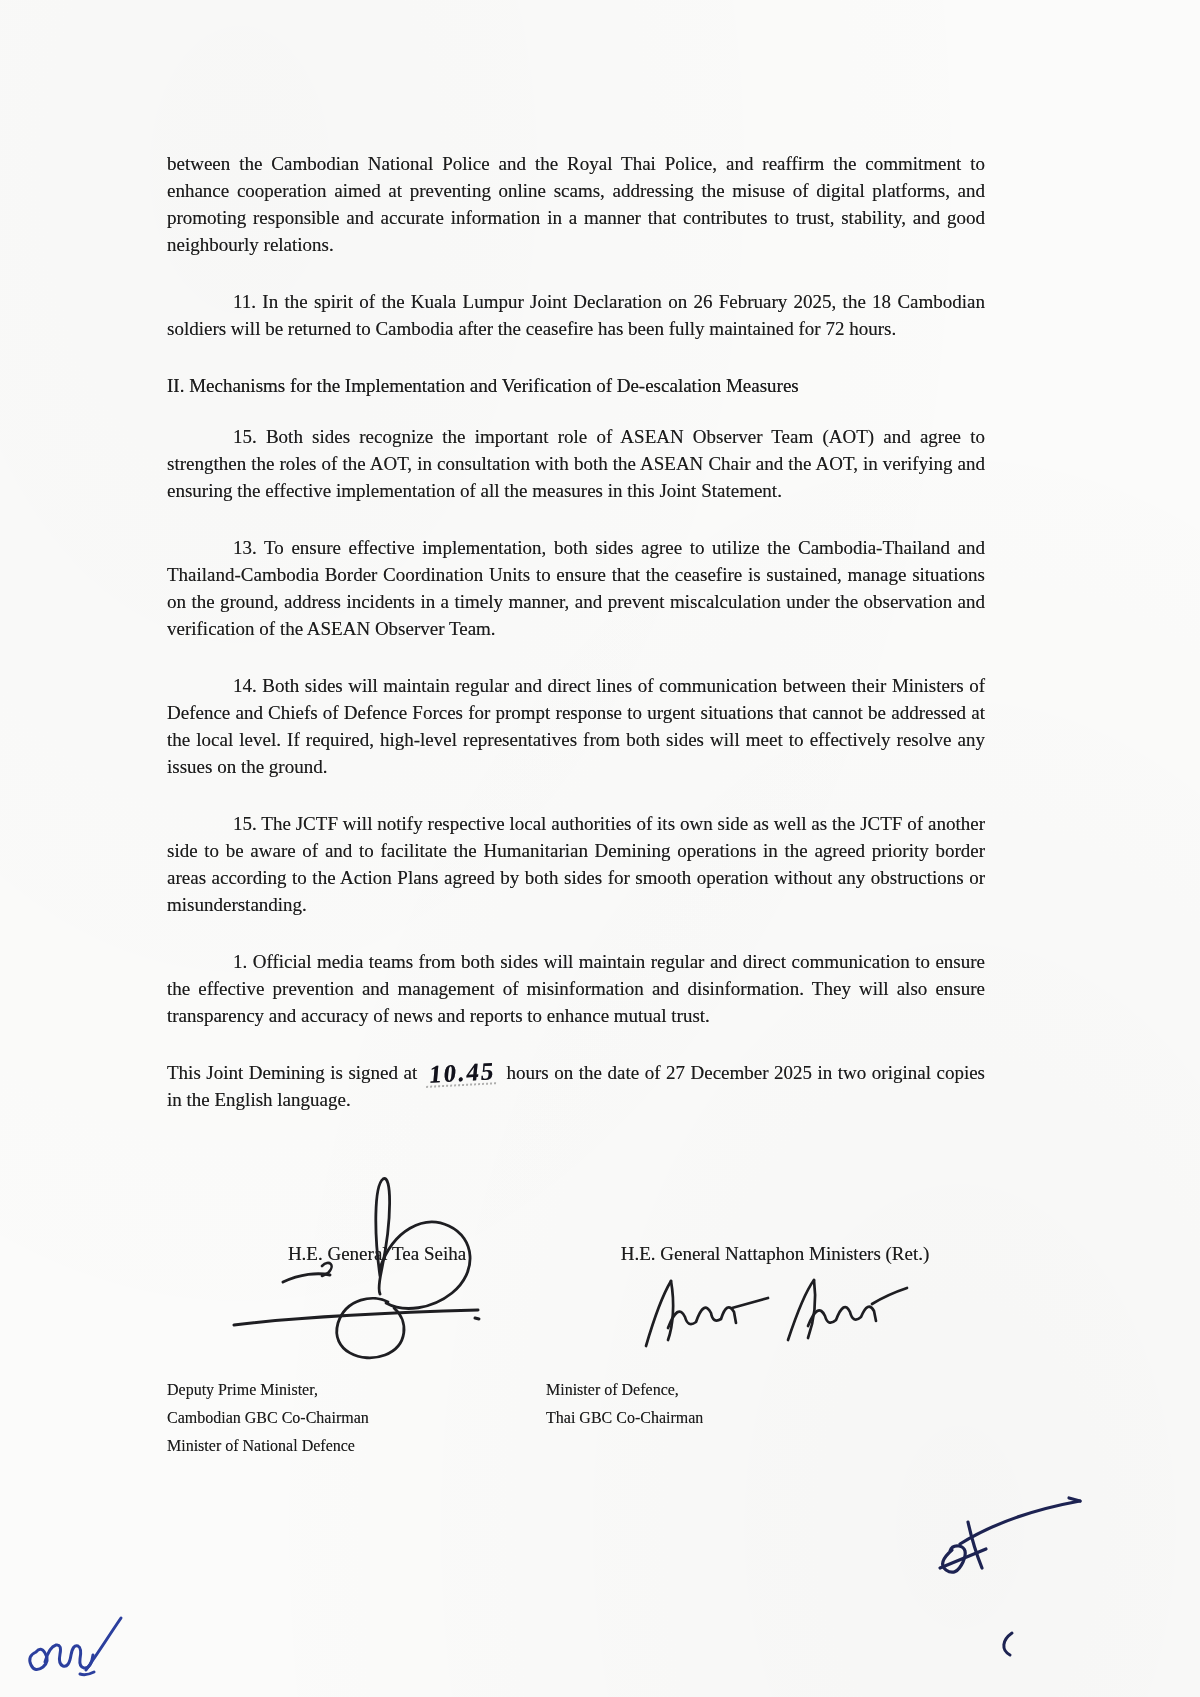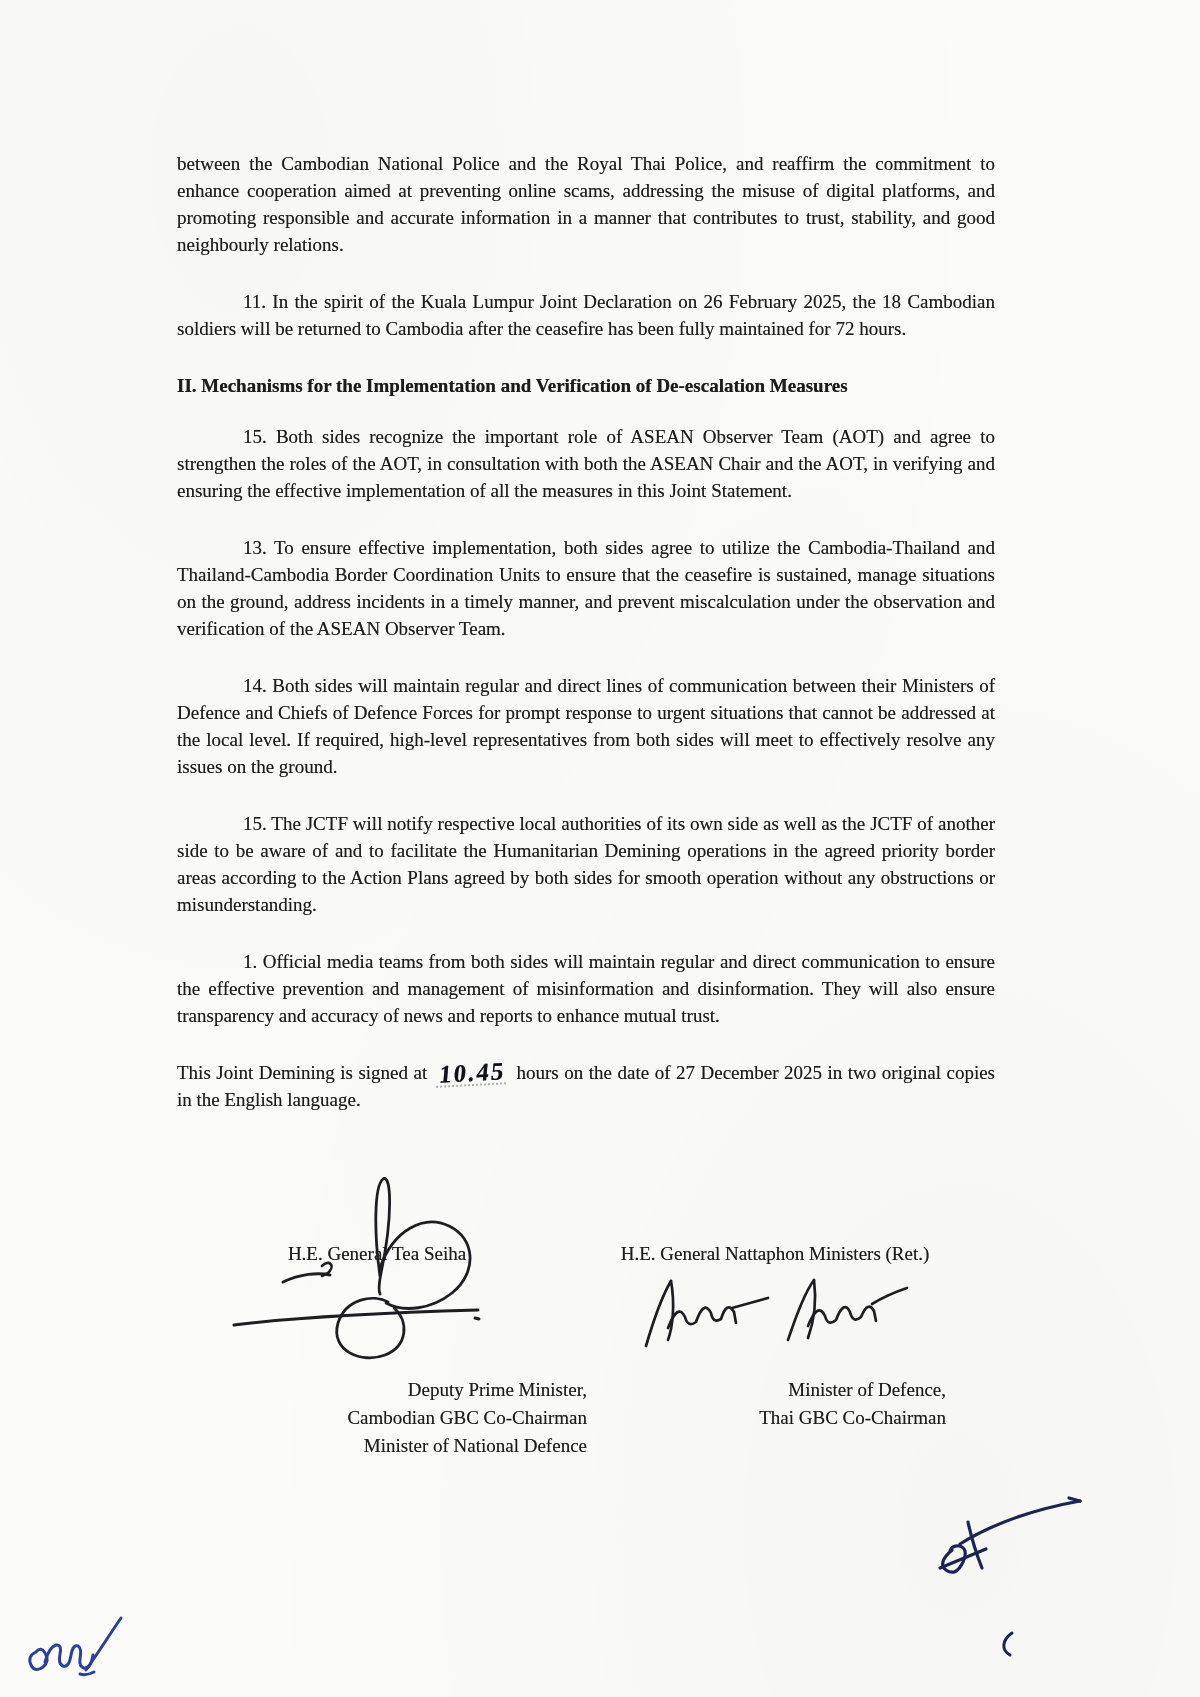--- a/index.html
+++ b/index.html
@@ -19,27 +19,26 @@
     color:#1c1c1c;
   }
   .doc{
     position:absolute;
     left:167px; top:0;
     width:818px;
     padding-top:150px;
     font-size:19px;
     line-height:27px;
     text-align:justify;
-    margin-left:10px;
   }
   .para{ margin:0 0 30px 0; text-shadow:0 0 0.5px rgba(20,20,20,0.55); }
   .para.indent{ text-indent:66px; }
   .heading{
     margin:10px 0 24px 0;
-    font-weight:bold;
+    font-weight:normal;
     text-align:left;
     text-shadow:0 0 0.6px rgba(10,10,10,0.7);
   }
   .closing{ margin:0; text-shadow:0 0 0.5px rgba(20,20,20,0.55); }
   .hand-time{
     display:inline-block;
     font-weight:bold;
     font-size:25px;
     line-height:20px;
     letter-spacing:2px;
@@ -53,23 +52,23 @@
   .sig-name{
     position:absolute;
     font-size:19px;
     line-height:23px;
     text-align:center;
     text-shadow:0 0 0.5px rgba(20,20,20,0.55);
     white-space:nowrap;
   }
   .sig-titles{
     position:absolute;
-    font-size:19px;
+    font-size:16px;
     line-height:28px;
-    text-align:right;
+    text-align:left;
     text-shadow:0 0 0.5px rgba(20,20,20,0.5);
   }
   .abs{ position:absolute; }
   svg{ display:block; }
 </style>
 </head>
 <body>
 
 <div class="page">
 

